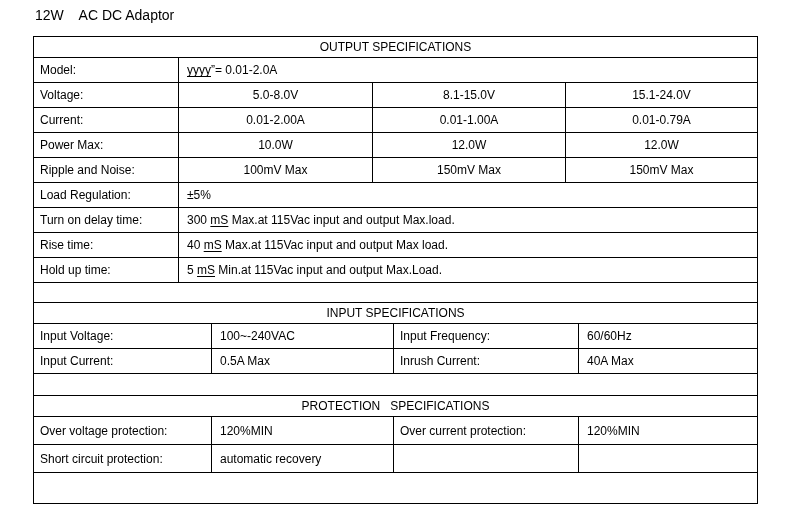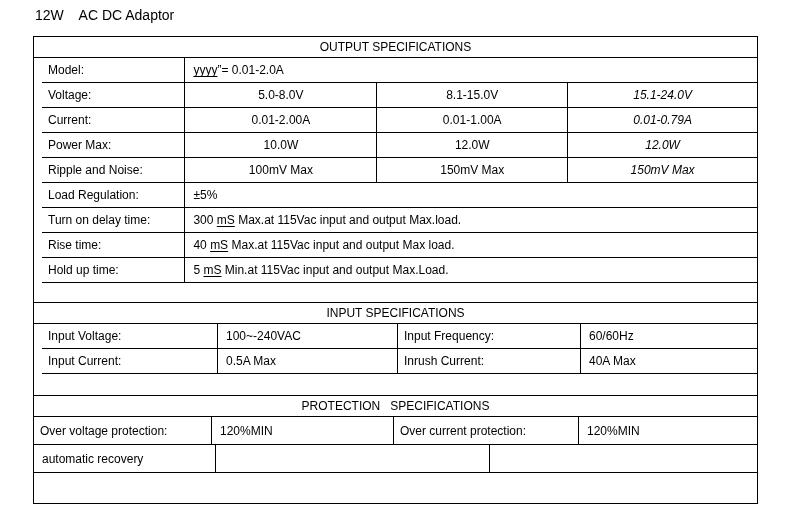--- a/index.html
+++ b/index.html
@@ -34,25 +34,25 @@
     display: flex; align-items: center;
     font-size: 12px;
     white-space: pre;
     overflow: hidden;
   }
   .cell:last-child { border-right: none; }
   .center { justify-content: center; }
   .pad  { padding-left: 6px; }
   .padv { padding-left: 8px; }
   
-  .h21 { height: 21px; } .h25 { height: 25px; margin-left: 8px; } .h20 { height: 20px; }
+  .h21 { height: 21px; } .h25 { height: 25px; } .h20 { height: 20px; }
   .h22 { height: 22px; } .h28 { height: 28px; justify-content: space-between; } .h30 { height: 30px; }
   
   .w-label { width: 145px; } .w-c1 { width: 194px; }
-  .w-c2 { width: 193px; }    .w-c3 { width: 191px; font-style: italic; }
+  .w-c2 { width: 193px; }    .w-c3 { width: 191px; }
   .w-wide { width: 578px; }
   
   .w-l1 { width: 178px; } .w-v1 { width: 182px; }
   .w-l2 { width: 185px; } .w-v2 { width: 178px; }
   .full { width: 723px; }
   .misspell {
     text-decoration-line: underline;
     text-decoration-style: wavy;
     text-decoration-color: #dd0000;
     text-decoration-thickness: 1px;
@@ -156,20 +156,21 @@
   </div>
 
   <div class="row h28">
     <div class="cell w-l1 pad">Over voltage protection:</div>
     <div class="cell w-v1 padv">120%MIN</div>
     <div class="cell w-l2 pad">Over current protection:</div>
     <div class="cell w-v2 padv">120%MIN</div>
   </div>
 
   <div class="row h28">
+    <div class="cell w-l1 pad">Short circuit protection:</div>
     <div class="cell w-v1 padv">automatic recovery</div>
     <div class="cell w-l2 pad"></div>
     <div class="cell w-v2 padv"></div>
   </div>
 
   <div class="row h30">
     <div class="cell full"></div>
   </div>
 
 </div>

